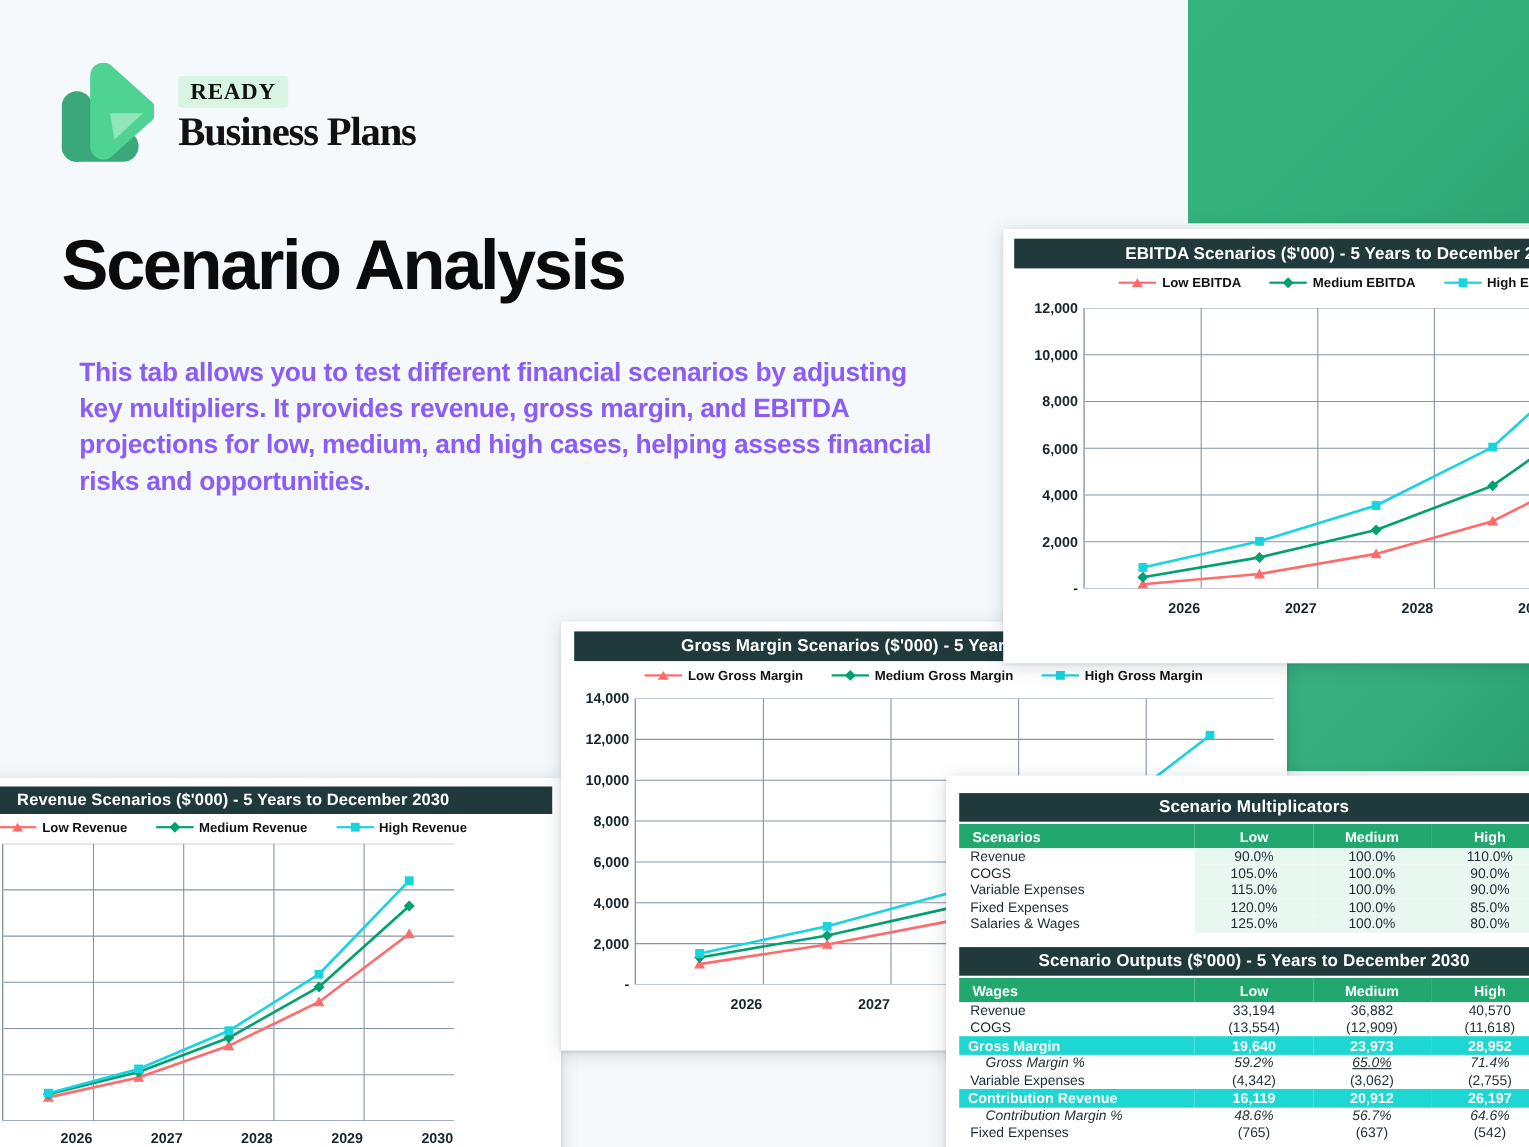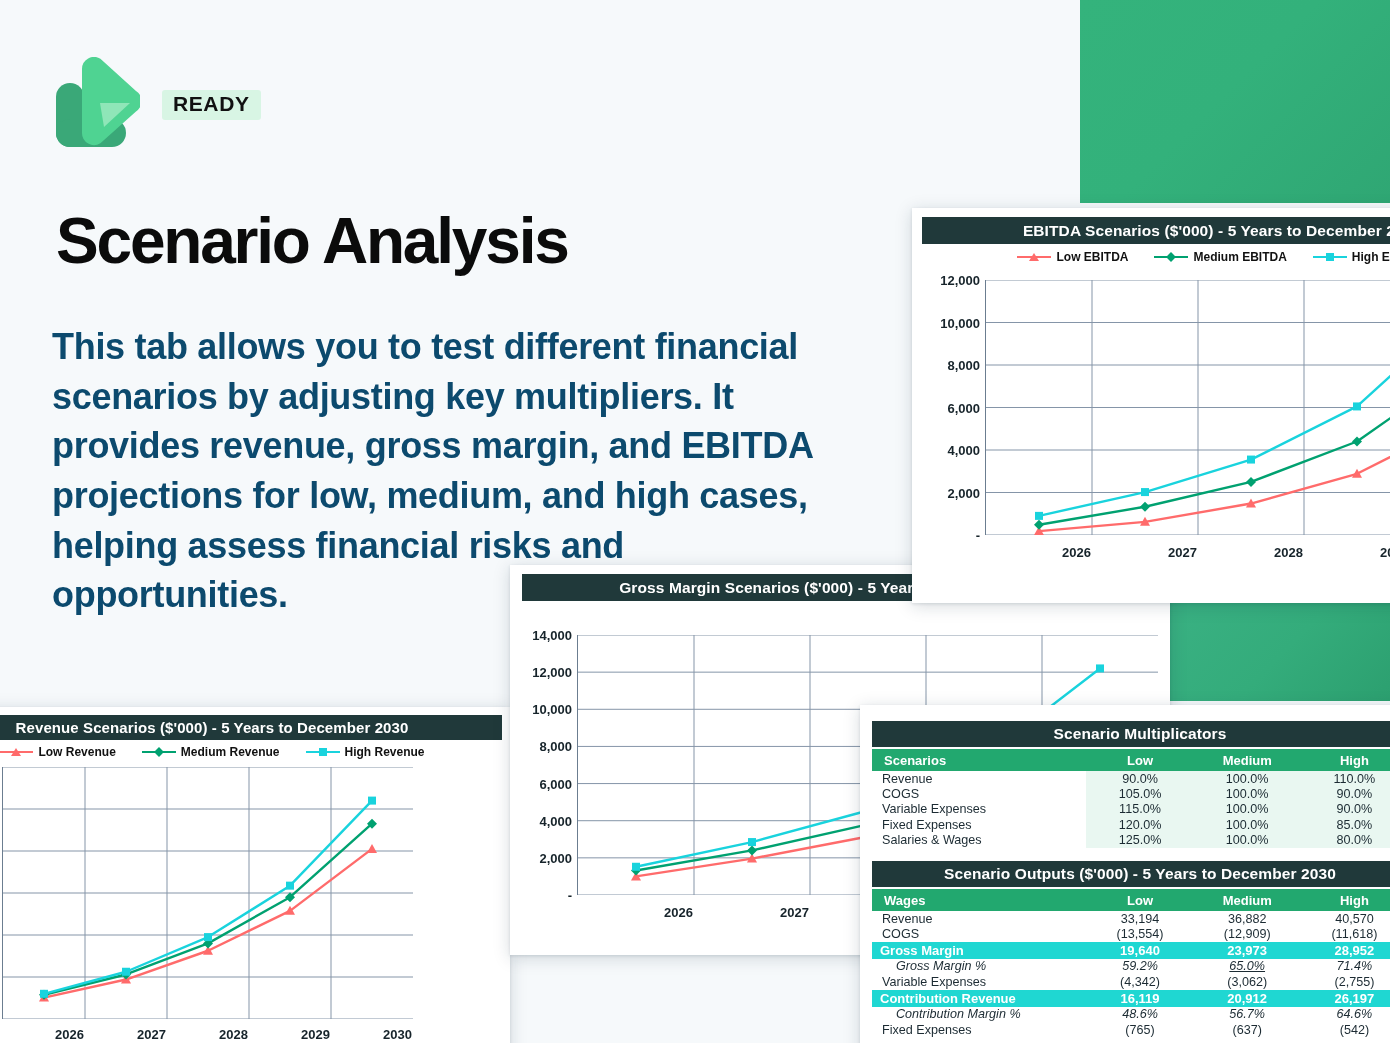--- a/index.html
+++ b/index.html
@@ -18,39 +18,39 @@
     background: linear-gradient(135deg,#34b37c 0%,#33b17b 45%,#2fa673 100%);
   }
   #green-block-mid {
     left: 1170px; top: 591px; width: 240px; height: 110px;
     background: linear-gradient(135deg,#3ab183 0%,#34ac7b 50%,#2b9e6e 100%);
   }
 
   
   #brand { position: absolute; left: 56px; top: 57px; display: flex; align-items: center; gap: 22px; }
   #brand-mark { position: relative; width: 84px; height: 92px; }
-  #brand-text { padding-top: 4px; }
+  #brand-text { padding-top: 4px; font-family: Liberation Serif, serif; }
   #ready-badge {
     display: inline-block; background: #d8f5e4; color: #111;
     font-size: 21px; font-weight: 700; letter-spacing: .6px;
     padding: 3px 11px 4px; border-radius: 3px; line-height: 1.08;
   }
   #brand-name {
     font-size: 37px; font-weight: 800; color: #111; letter-spacing: -1.1px;
     margin-top: 4px; line-height: 1.05; white-space: nowrap;
   }
 
   
   #page-title {
     position: absolute; left: 56px; top: 208px;
     font-size: 64px; font-weight: 800; letter-spacing: -2.2px; color: #0b0b0b; line-height: 1.05;
   }
   #page-desc {
-    position: absolute; left: 52px; top: 322px; width: 790px;
-    font-size: 36px; font-weight: 600; color: #0c4a6e; line-height: 1.38; letter-spacing: -.3px;
+    position: absolute; left: 72px; top: 322px; width: 790px;
+    font-size: 24px; font-weight: 600; color: #8b5cf6; line-height: 1.38; letter-spacing: -.3px;
   }
 
   
   .card {
     position: absolute; background: #ffffff;
     box-shadow: 0 3px 16px rgba(20,40,60,.17), 0 1px 3px rgba(20,40,60,.12);
     overflow: hidden;
   }
   .card-title {
     background: #20393a; color: #fff; text-align: center;
@@ -107,20 +107,21 @@
     <div id="brand-mark">
       <svg width="84" height="92" viewBox="0 0 84 92" aria-hidden="true">
         <path d="M14 26 a14 14 0 0 1 14 14 v36 a14 14 0 0 1 -28 0 v-36 a14 14 0 0 1 14 -14 z" fill="#3aa878"></path>
         <path d="M14 62 h42 a14 14 0 0 1 0 28 h-42 a14 14 0 0 1 0 -28 z" fill="#3aa878"></path>
         <path d="M26 12 a12 12 0 0 1 18.4 -10.2 L80 34 a12 12 0 0 1 0 20.4 L44.4 86.2 A12 12 0 0 1 26 76 z" fill="#4fd392"></path>
         <path d="M44 46 L74 46 L48 70 z" fill="#8fe6b8"></path>
       </svg>
     </div>
     <div id="brand-text">
       <span id="ready-badge">READY</span>
+      <div id="brand-name">Business Plans</div>
     </div>
   </div>
 
   <h1 id="page-title">Scenario Analysis</h1>
   <p id="page-desc">This tab allows you to test different financial scenarios by adjusting key multipliers. It provides revenue, gross margin, and EBITDA projections for low, medium, and high cases, helping assess financial risks and opportunities.</p>
 
   <div class="card" id="card-revenue" style="left:-86px; top:707px; width:596px; height:360px;">
     <div class="card-title" style="position:absolute; left:8px; top:8px; width:580px; height:25px; line-height:25px; font-size:15px;">Revenue Scenarios ($'000) - 5 Years to December 2030</div>
     <div class="legend" style="position:absolute; left:8px; top:38px; width:580px; font-size:12px;">
       <span class="legend-item">
@@ -176,20 +177,34 @@
           <div class="xlabel" style="width: 82px;">2027</div>
           <div class="xlabel" style="width: 82px;">2028</div>
           <div class="xlabel" style="width: 82px;">2029</div>
           <div class="xlabel" style="width: 82px;">2030</div>
         </div>
     </div>
   </div>
 
   <div class="card" id="card-gm" style="left:510px; top:565px; width:660px; height:390px;">
     <div class="card-title" style="position:absolute; left:12px; top:9px; width:636px; height:27px; line-height:27px; font-size:15.5px;">Gross Margin Scenarios ($'000) - 5 Years to December 2030</div>
+    <div class="legend" style="position:absolute; left:12px; top:42px; width:636px; font-size:12px;">
+      <span class="legend-item">
+        <span class="legend-line lm-tri" style="background:#ff6b6b;color:#ff6b6b;"></span>
+        <span>Low Gross Margin</span>
+      </span>
+      <span class="legend-item">
+        <span class="legend-line lm-dia" style="background:#00a170;color:#00a170;"></span>
+        <span>Medium Gross Margin</span>
+      </span>
+      <span class="legend-item">
+        <span class="legend-line lm-sq" style="background:#19d3dd;color:#19d3dd;"></span>
+        <span>High Gross Margin</span>
+      </span>
+    </div>
     <div class="plot-wrap" style="position:absolute; left:0; top:70px; width:660px; height:320px;">
       <div class="yaxis" id="gm-yaxis" style="left:0; width:62px; height:260px;">
           <div class="ytick" style="top: 260px; font-size: 13px;">-</div>
           <div class="ytick" style="top: 222.857px; font-size: 13px;">2,000</div>
           <div class="ytick" style="top: 185.714px; font-size: 13px;">4,000</div>
           <div class="ytick" style="top: 148.571px; font-size: 13px;">6,000</div>
           <div class="ytick" style="top: 111.429px; font-size: 13px;">8,000</div>
           <div class="ytick" style="top: 74.2857px; font-size: 13px;">10,000</div>
           <div class="ytick" style="top: 37.1429px; font-size: 13px;">12,000</div>
           <div class="ytick" style="top: 0px; font-size: 13px;">14,000</div>

